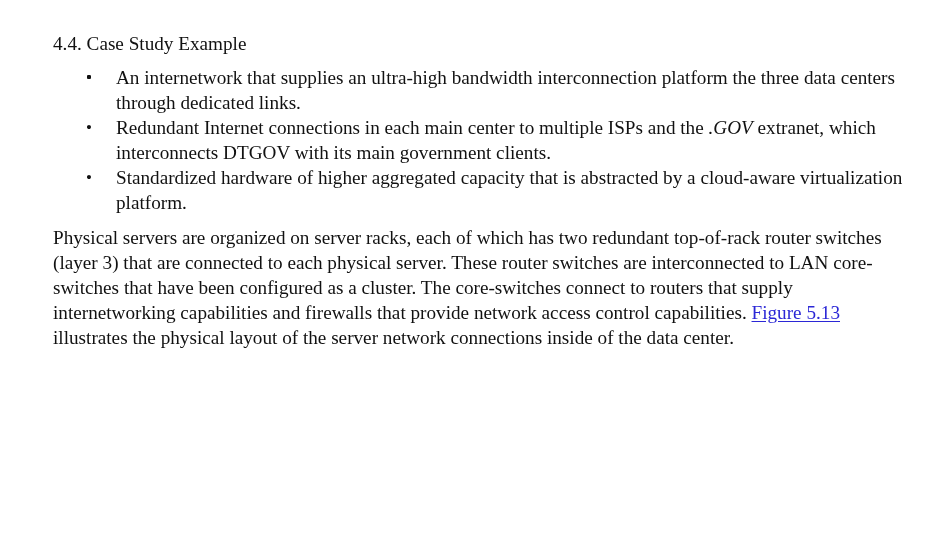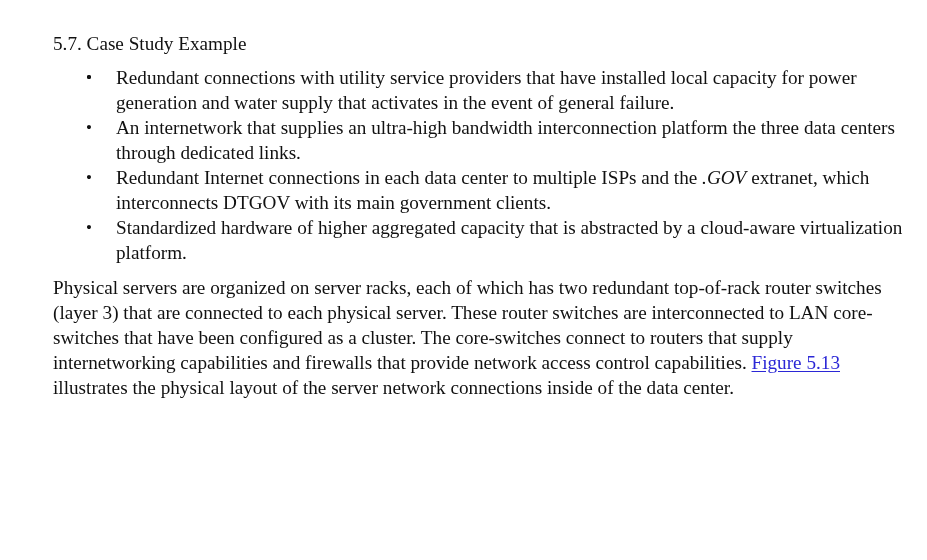--- a/index.html
+++ b/index.html
@@ -57,38 +57,37 @@
       text-decoration: underline;
       text-underline-offset: 2px;
     }
     em { font-style: italic; }
   </style>
 </head>
 <body>
 
 <div class="page">
 
-  <h3 class="heading">5.7. Case Study Example</h3>
+  <h3 class="heading">4.4. Case Study Example</h3>
 
 
   <ul class="list">
     <li>
       <span class="bullet">•</span>
     </li>
     <li>
       <span class="bullet">•</span>
-      <span>Redundant connections with utility service providers that have installed local capacity for power generation and water supply that activates in the event of general failure.</span>
     </li>
     <li>
       <span class="bullet">•</span>
       <span>An internetwork that supplies an ultra-high bandwidth interconnection platform the three data centers through dedicated links.</span>
     </li>
     <li>
       <span class="bullet">•</span>
-      <span>Redundant Internet connections in each data center to multiple ISPs and the </span><em>.GOV</em><span> extranet, which interconnects DTGOV with its main government clients.</span>
+      <span>Redundant Internet connections in each main center to multiple ISPs and the </span><em>.GOV</em><span> extranet, which interconnects DTGOV with its main government clients.</span>
     </li>
     <li>
       <span class="bullet">•</span>
       <span>Standardized hardware of higher aggregated capacity that is abstracted by a cloud-aware virtualization platform.</span>
     </li>
   </ul>
 
   <p class="para2"><span>Physical servers are organized on server racks, each of which has two redundant top-of-rack router switches (layer 3) that are connected to each physical server. These router switches are interconnected to LAN core-switches that have been configured as a cluster. The core-switches connect to routers that supply internetworking capabilities and firewalls that provide network access control capabilities. </span><a class="link" href="#" style="color: rgb(43, 39, 214);">Figure 5.13</a><span> illustrates the physical layout of the server network connections inside of the data center.</span></p>
 
 </div>

